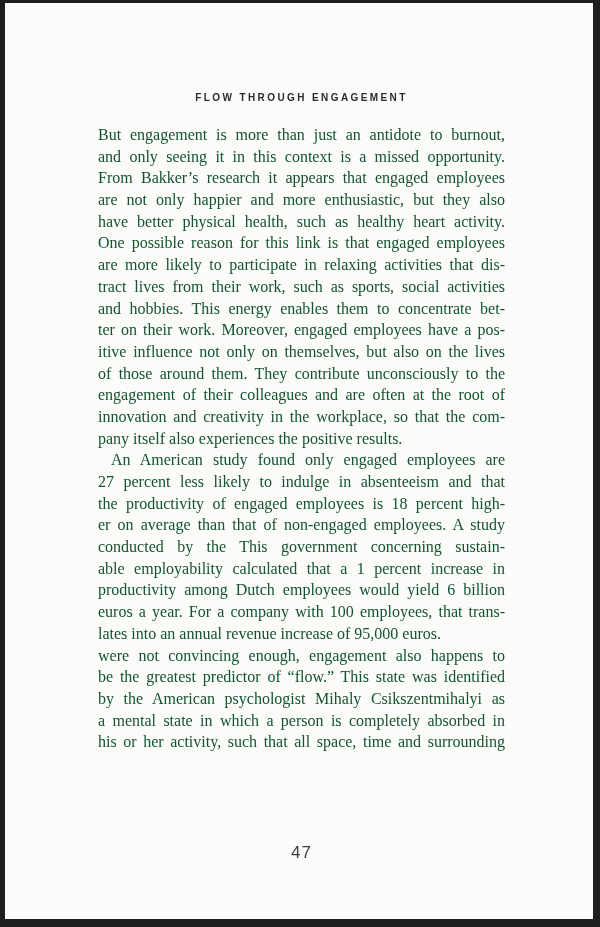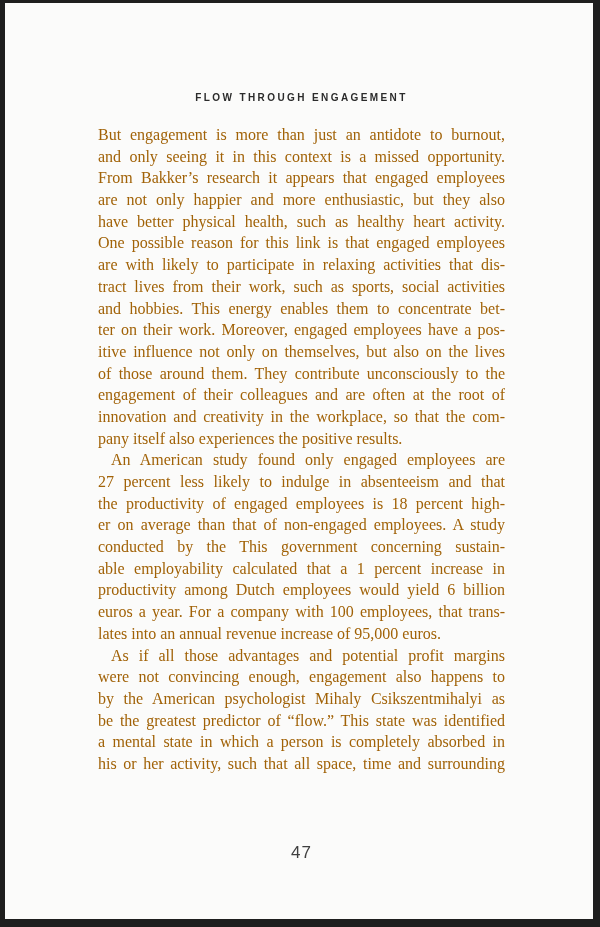--- a/index.html
+++ b/index.html
@@ -35,21 +35,21 @@
     color: #2b2b2b;
     white-space: nowrap;
   }
   .body-text {
     position: absolute;
     top: 121px;
     left: 93px;
     width: 407px;
     font-family: "Liberation Serif", serif;
     font-size: 16px;
-    color: #a16207;
+    color: #14532d;
   }
   .line {
     height: 21.7px;
     line-height: 21.7px;
     white-space: normal;
     text-align: justify;
     text-align-last: justify;
     overflow: hidden;
   }
   .line.no-justify {
@@ -77,40 +77,39 @@
 <div class="page" style="background: rgb(251, 251, 250);">
   <div class="running-head">FLOW THROUGH ENGAGEMENT</div>
 
   <div class="body-text">
       <div class="line">But engagement is more than just an antidote to burnout,</div>
       <div class="line">and only seeing it in this context is a missed opportunity.</div>
       <div class="line">From Bakker’s research it appears that engaged employees</div>
       <div class="line">are not only happier and more enthusiastic, but they also</div>
       <div class="line">have better physical health, such as healthy heart activity.</div>
       <div class="line">One possible reason for this link is that engaged employees</div>
-      <div class="line">are with likely to participate in relaxing activities that dis-</div>
+      <div class="line">are more likely to participate in relaxing activities that dis-</div>
       <div class="line">tract lives from their work, such as sports, social activities</div>
       <div class="line">and hobbies. This energy enables them to concentrate bet-</div>
       <div class="line">ter on their work. Moreover, engaged employees have a pos-</div>
       <div class="line">itive influence not only on themselves, but also on the lives</div>
       <div class="line">of those around them. They contribute unconsciously to the</div>
       <div class="line">engagement of their colleagues and are often at the root of</div>
       <div class="line">innovation and creativity in the workplace, so that the com-</div>
       <div class="line no-justify">pany itself also experiences the positive results.</div>
       <div class="line indent">An American study found only engaged employees are</div>
       <div class="line">27 percent less likely to indulge in absenteeism and that</div>
       <div class="line">the productivity of engaged employees is 18 percent high-</div>
       <div class="line">er on average than that of non-engaged employees. A study</div>
       <div class="line">conducted by the This government concerning sustain-</div>
       <div class="line">able employability calculated that a 1 percent increase in</div>
       <div class="line">productivity among Dutch employees would yield 6 billion</div>
       <div class="line">euros a year. For a company with 100 employees, that trans-</div>
       <div class="line no-justify">lates into an annual revenue increase of 95,000 euros.</div>
-      <div class="line indent">As if all those advantages and potential profit margins</div>
       <div class="line">were not convincing enough, engagement also happens to</div>
+      <div class="line">be the greatest predictor of “flow.” This state was identified</div>
       <div class="line">by the American psychologist Mihaly Csikszentmihalyi as</div>
-      <div class="line">be the greatest predictor of “flow.” This state was identified</div>
       <div class="line">a mental state in which a person is completely absorbed in</div>
       <div class="line">his or her activity, such that all space, time and surrounding</div>
     </div>
 
   <div class="page-number">47</div>
 </div>
 
 </body></html>

